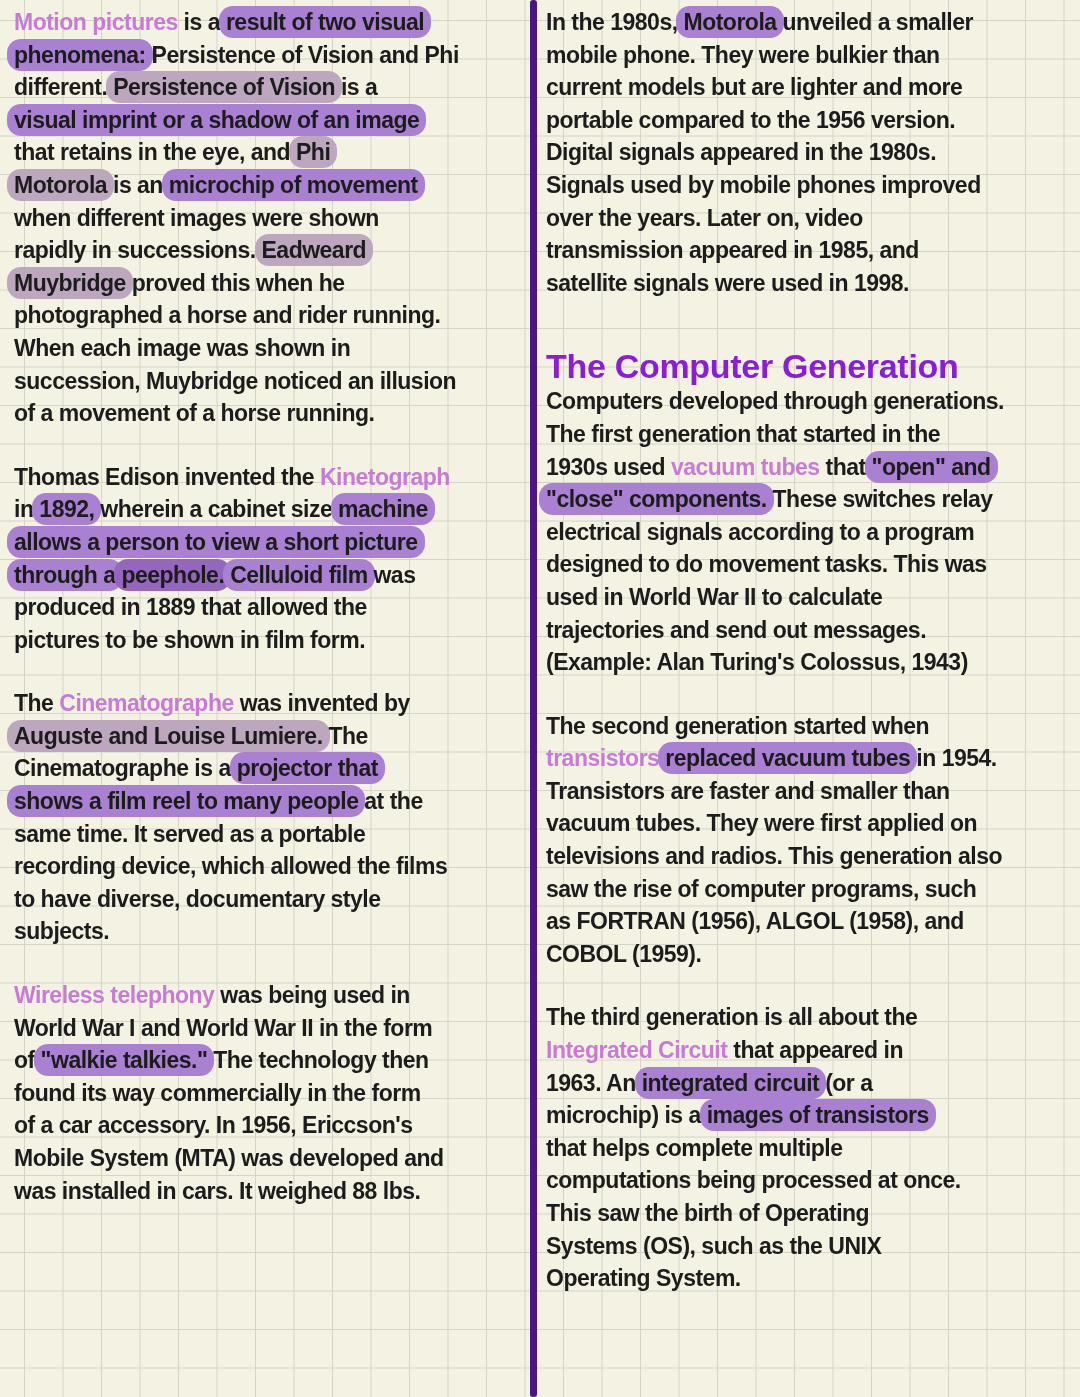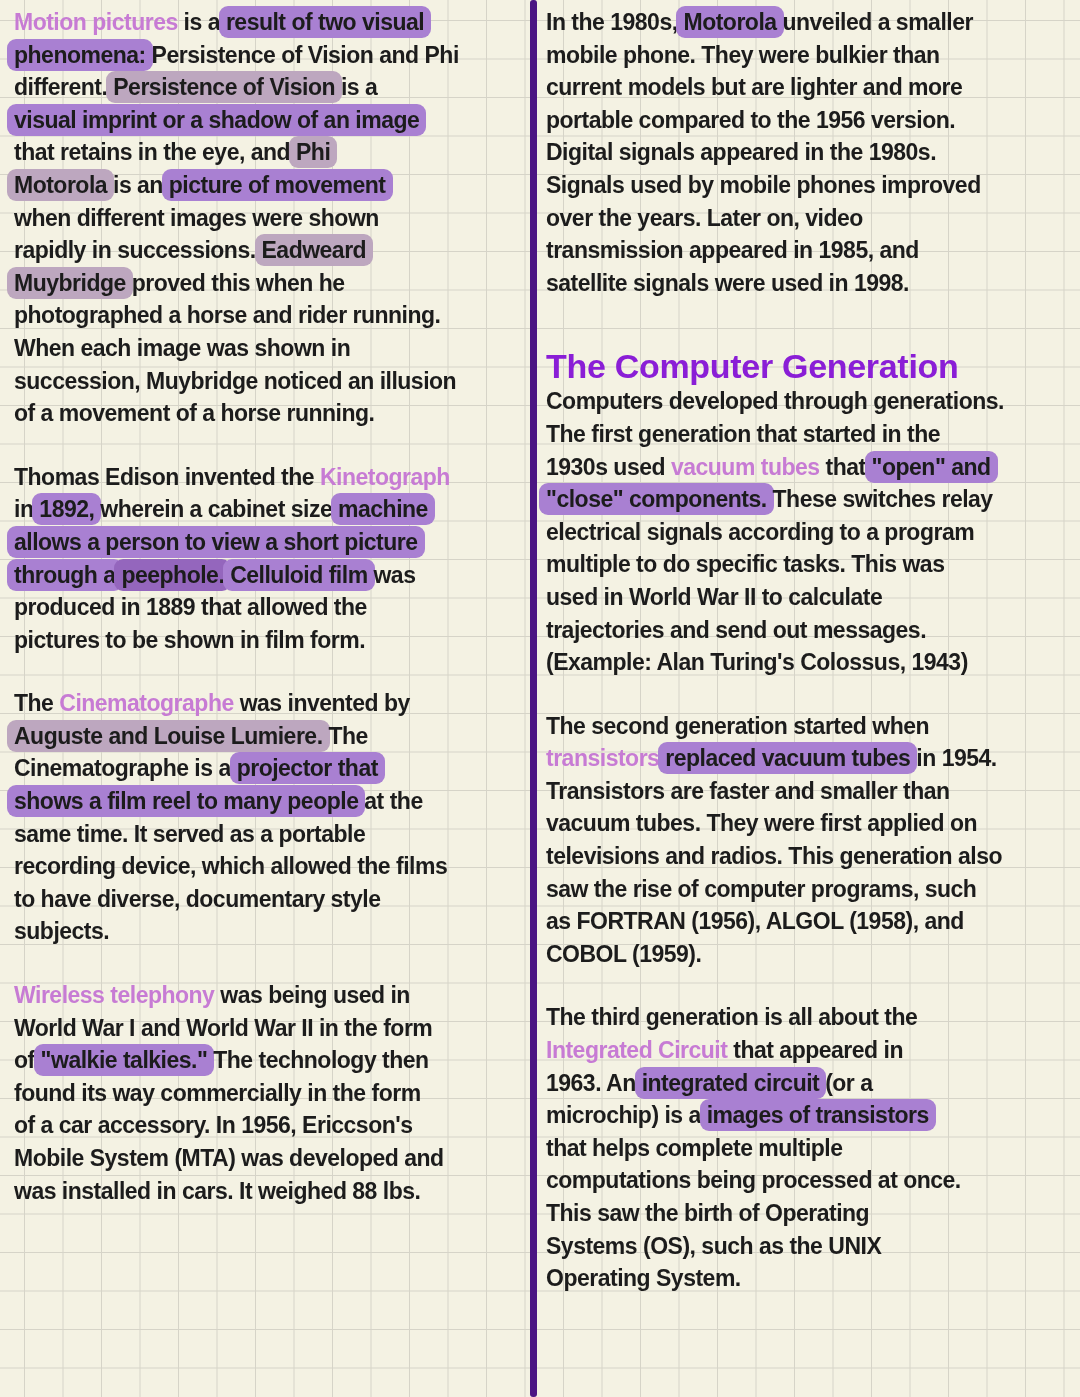--- a/index.html
+++ b/index.html
@@ -33,21 +33,21 @@
     letter-spacing:-0.5px;
   }
   .block.heading .line{
     font-size:34px;
     line-height:38px;
     letter-spacing:-0.3px;
   }
   .seg{position:relative;}
   .h-purple, .h-mauve, .h-dark{
     padding:3px 7px;margin:-3px -7px;
-    border-radius:9px;
+    border-radius:14px;
   }
   
 </style>
 <style>
   .page{background-color:#f4f2e3;color:#1c1c1c;}
   .divider{background:#4b1583;}
   .c-term{color:#c77bd4;}
   .c-heading{color:#8a1ed6;}
   .h-purple{background:#a980d2;}
   .h-mauve{background:#bda7bf;}
@@ -57,21 +57,21 @@
 
 <div class="page">
   <div class="divider"></div>
   <div class="column col-left">
       <div class="block p">
         <div class="line"><span class="seg c-term">Motion pictures</span><span class="seg"> is a </span><span class="seg h-purple">result of two visual</span></div>
         <div class="line"><span class="seg h-purple">phenomena:</span><span class="seg"> Persistence of Vision and Phi</span></div>
         <div class="line"><span class="seg">different. </span><span class="seg h-mauve">Persistence of Vision</span><span class="seg"> is a</span></div>
         <div class="line"><span class="seg h-purple">visual imprint or a shadow of an image</span></div>
         <div class="line"><span class="seg">that retains in the eye, and </span><span class="seg h-mauve">Phi</span></div>
-        <div class="line"><span class="seg h-mauve">Motorola</span><span class="seg"> is an </span><span class="seg h-purple">picture of movement</span></div>
+        <div class="line"><span class="seg h-mauve">Motorola</span><span class="seg"> is an </span><span class="seg h-purple">microchip of movement</span></div>
         <div class="line"><span class="seg">when different images were shown</span></div>
         <div class="line"><span class="seg">rapidly in successions. </span><span class="seg h-mauve">Eadweard</span></div>
         <div class="line"><span class="seg h-mauve">Muybridge</span><span class="seg"> proved this when he</span></div>
         <div class="line"><span class="seg">photographed a horse and rider running.</span></div>
         <div class="line"><span class="seg">When each image was shown in</span></div>
         <div class="line"><span class="seg">succession, Muybridge noticed an illusion</span></div>
         <div class="line"><span class="seg">of a movement of a horse running.</span></div>
       </div>
       <div class="block p">
         <div class="line"><span class="seg">Thomas Edison invented the </span><span class="seg c-term">Kinetograph</span></div>
@@ -115,21 +115,21 @@
       </div>
       <div class="block heading">
         <div class="line"><span class="seg c-heading">The Computer Generation</span></div>
       </div>
       <div class="block p">
         <div class="line"><span class="seg">Computers developed through generations.</span></div>
         <div class="line"><span class="seg">The first generation that started in the</span></div>
         <div class="line"><span class="seg">1930s used </span><span class="seg c-term">vacuum tubes</span><span class="seg"> that </span><span class="seg h-purple">"open" and</span></div>
         <div class="line"><span class="seg h-purple">"close" components.</span><span class="seg"> These switches relay</span></div>
         <div class="line"><span class="seg">electrical signals according to a program</span></div>
-        <div class="line"><span class="seg">multiple to do specific tasks. This was</span></div>
+        <div class="line"><span class="seg">designed to do movement tasks. This was</span></div>
         <div class="line"><span class="seg">used in World War II to calculate</span></div>
         <div class="line"><span class="seg">trajectories and send out messages.</span></div>
         <div class="line"><span class="seg">(Example: Alan Turing's Colossus, 1943)</span></div>
       </div>
       <div class="block p">
         <div class="line"><span class="seg">The second generation started when</span></div>
         <div class="line"><span class="seg c-term">transistors</span><span class="seg"> </span><span class="seg h-purple">replaced vacuum tubes</span><span class="seg"> in 1954.</span></div>
         <div class="line"><span class="seg">Transistors are faster and smaller than</span></div>
         <div class="line"><span class="seg">vacuum tubes. They were first applied on</span></div>
         <div class="line"><span class="seg">televisions and radios. This generation also</span></div>

